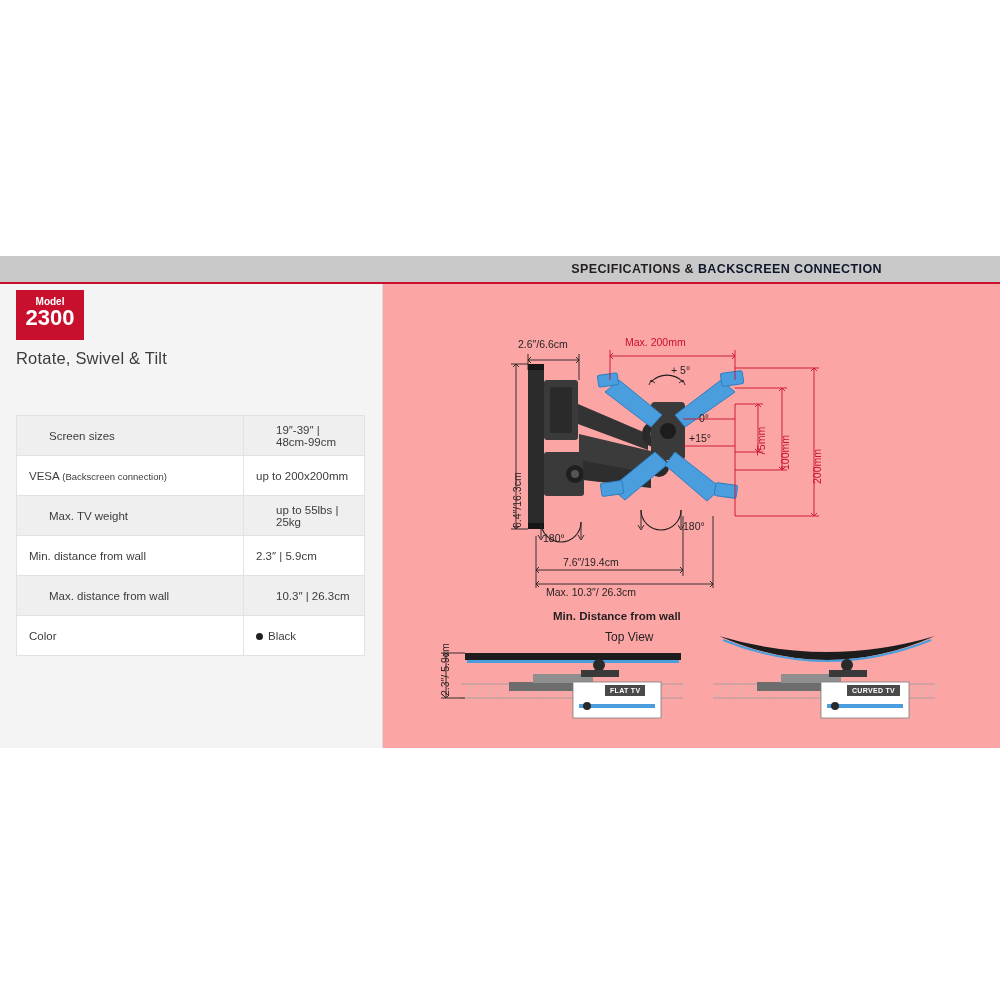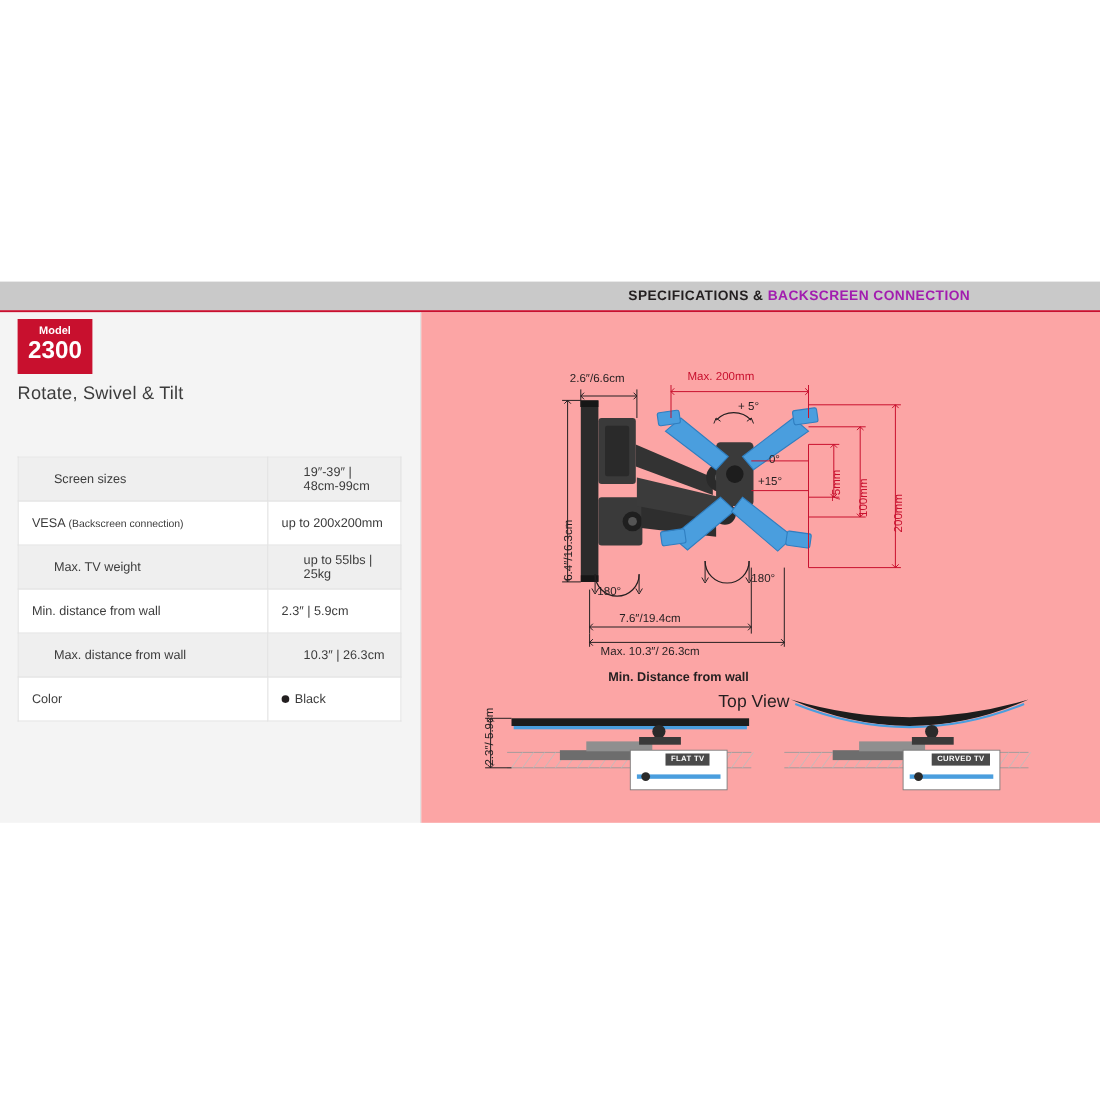--- a/index.html
+++ b/index.html
@@ -31,21 +31,21 @@
     right: 118px;
     top: 0;
     height: 26px;
     line-height: 26px;
     font-size: 12.5px;
     font-weight: bold;
     letter-spacing: 0.4px;
     white-space: nowrap;
   }
   .header-bar .t-dark { color: #231f20; }
-  .header-bar .t-red { color: #a21caf; }
+  .header-bar .t-red { color: #0f172a; }
 
   .header-underline {
     position: absolute;
     left: 0;
     top: 282px;
     width: 1000px;
     height: 2px;
     background: #c8102e;
   }
 
@@ -153,24 +153,23 @@
   }
   .caption-bold {
     position: absolute;
     font-size: 11.5px;
     font-weight: bold;
     color: #231f20;
     white-space: nowrap;
   }
   .caption-reg {
     position: absolute;
-    font-size: 16px;
+    font-size: 12px;
     color: #231f20;
     white-space: nowrap;
-    margin-left: 48px;
   }
   .tv-tag {
     position: absolute;
     background: #4a4a4a;
     color: #ffffff;
     font-size: 7px;
     font-weight: bold;
     letter-spacing: 0.3px;
     padding: 2px 5px;
     white-space: nowrap;

